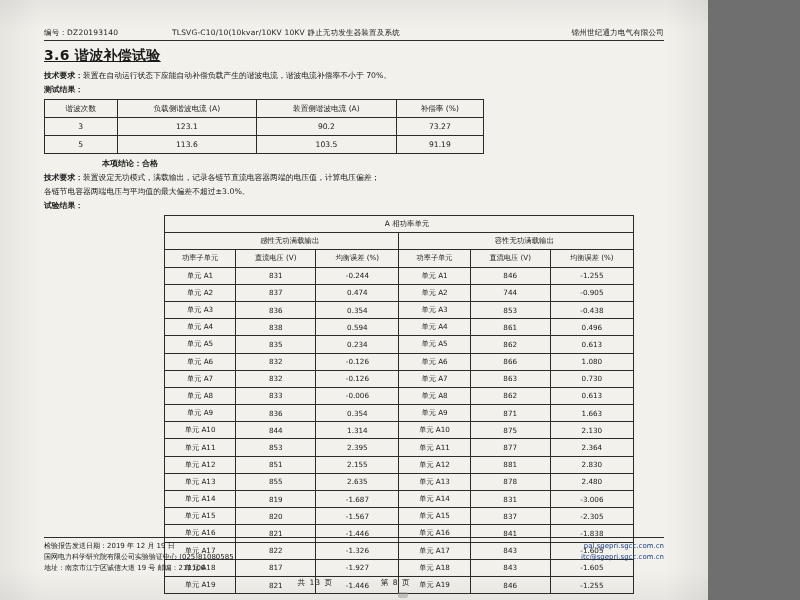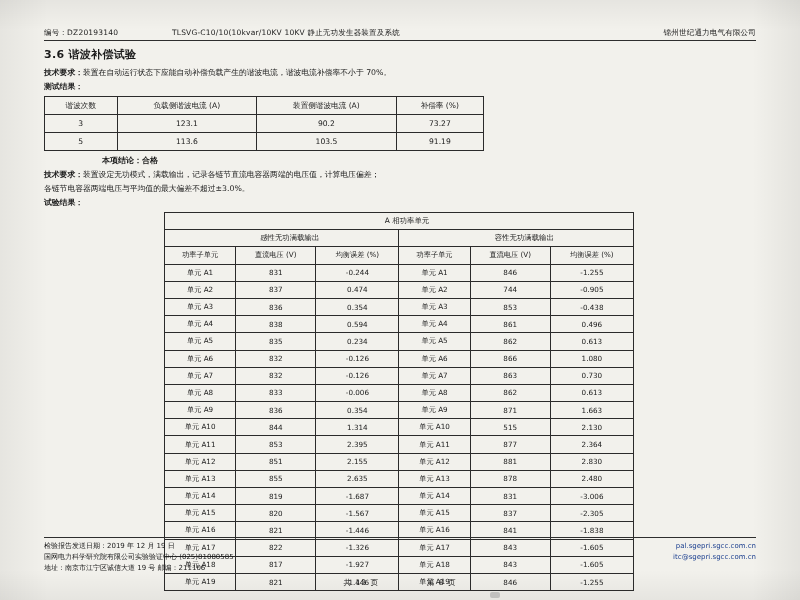--- a/index.html
+++ b/index.html
@@ -8,21 +8,21 @@
     background: #6f6f6f;
   }
   body {
     width: 800px;
     height: 600px;
     overflow: hidden;
     font-family: "DejaVu Sans", "Liberation Sans", sans-serif;
   }
   .page {
     position: relative;
-    width: 800px;
+    width: 708px;
     height: 600px;
     background: #f2f1ec;
     box-sizing: border-box;
     padding: 28px 44px 10px 44px;
     color: #1a1a1a;
     background-image:
        linear-gradient(90deg, rgba(0,0,0,0.05) 0%, rgba(0,0,0,0.0) 6%, rgba(0,0,0,0.0) 94%, rgba(0,0,0,0.06) 100%),
        linear-gradient(0deg, rgba(0,0,0,0.05) 0%, rgba(0,0,0,0.0) 5%, rgba(0,0,0,0.0) 95%, rgba(0,0,0,0.05) 100%);
   }
   .header {
@@ -32,24 +32,25 @@
     letter-spacing: 0.2px;
     padding-bottom: 2px;
     border-bottom: 1px solid #2e2e2e;
     margin-bottom: 6px;
   }
   .header .doc-no { width: 128px; }
   .header .doc-mid { flex: 1; text-align: left; }
   .header .doc-right { text-align: right; }
 
   .sec-title {
-    font-size: 11px;
+    font-size: 14px;
     font-weight: bold;
     margin: 6px 0 4px 0;
     letter-spacing: 0.3px;
+    text-decoration: underline;
   }
   .indent-1 { margin-left: 42px; }
   .indent-2 { margin-left: 58px; }
   .para {
     font-size: 7.8px;
     line-height: 13px;
     margin: 1px 0;
   }
   .para b { font-weight: bold; }
 
@@ -259,21 +260,21 @@
             <td>0.354</td>
             <td>单元 A9</td>
             <td>871</td>
             <td>1.663</td>
           </tr>
           <tr>
             <td>单元 A10</td>
             <td>844</td>
             <td>1.314</td>
             <td>单元 A10</td>
-            <td>515</td>
+            <td>875</td>
             <td>2.130</td>
           </tr>
           <tr>
             <td>单元 A11</td>
             <td>853</td>
             <td>2.395</td>
             <td>单元 A11</td>
             <td>877</td>
             <td>2.364</td>
           </tr>

